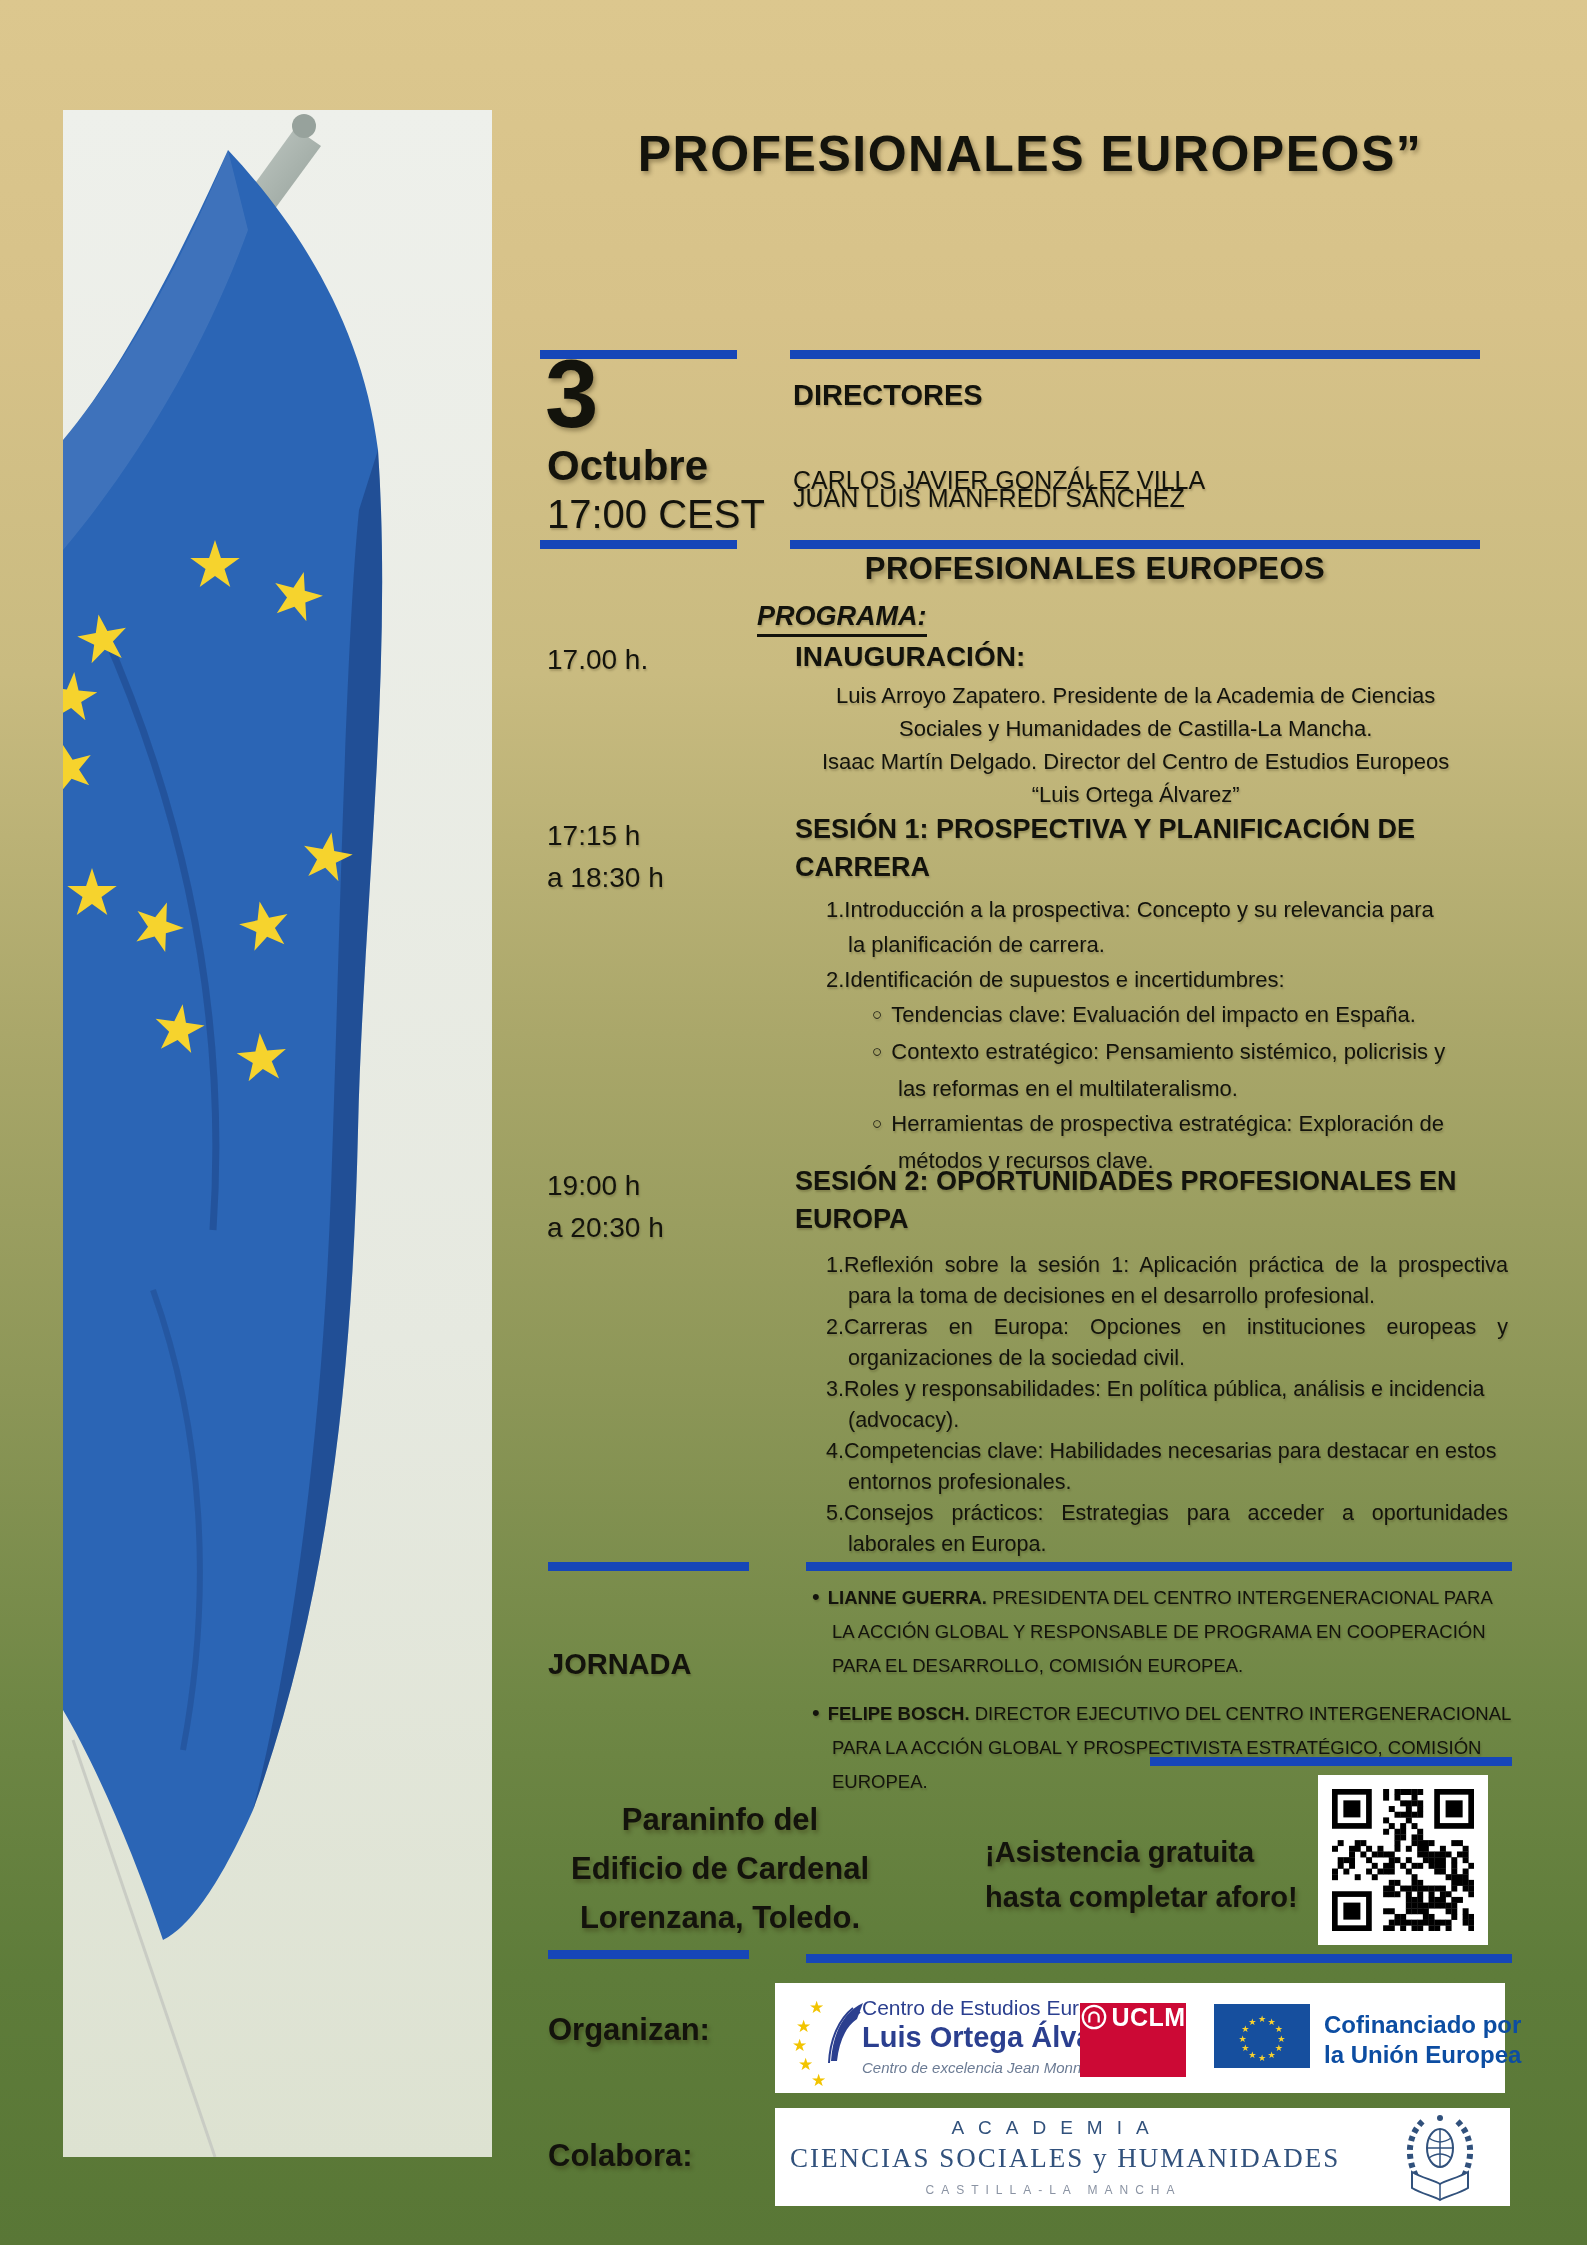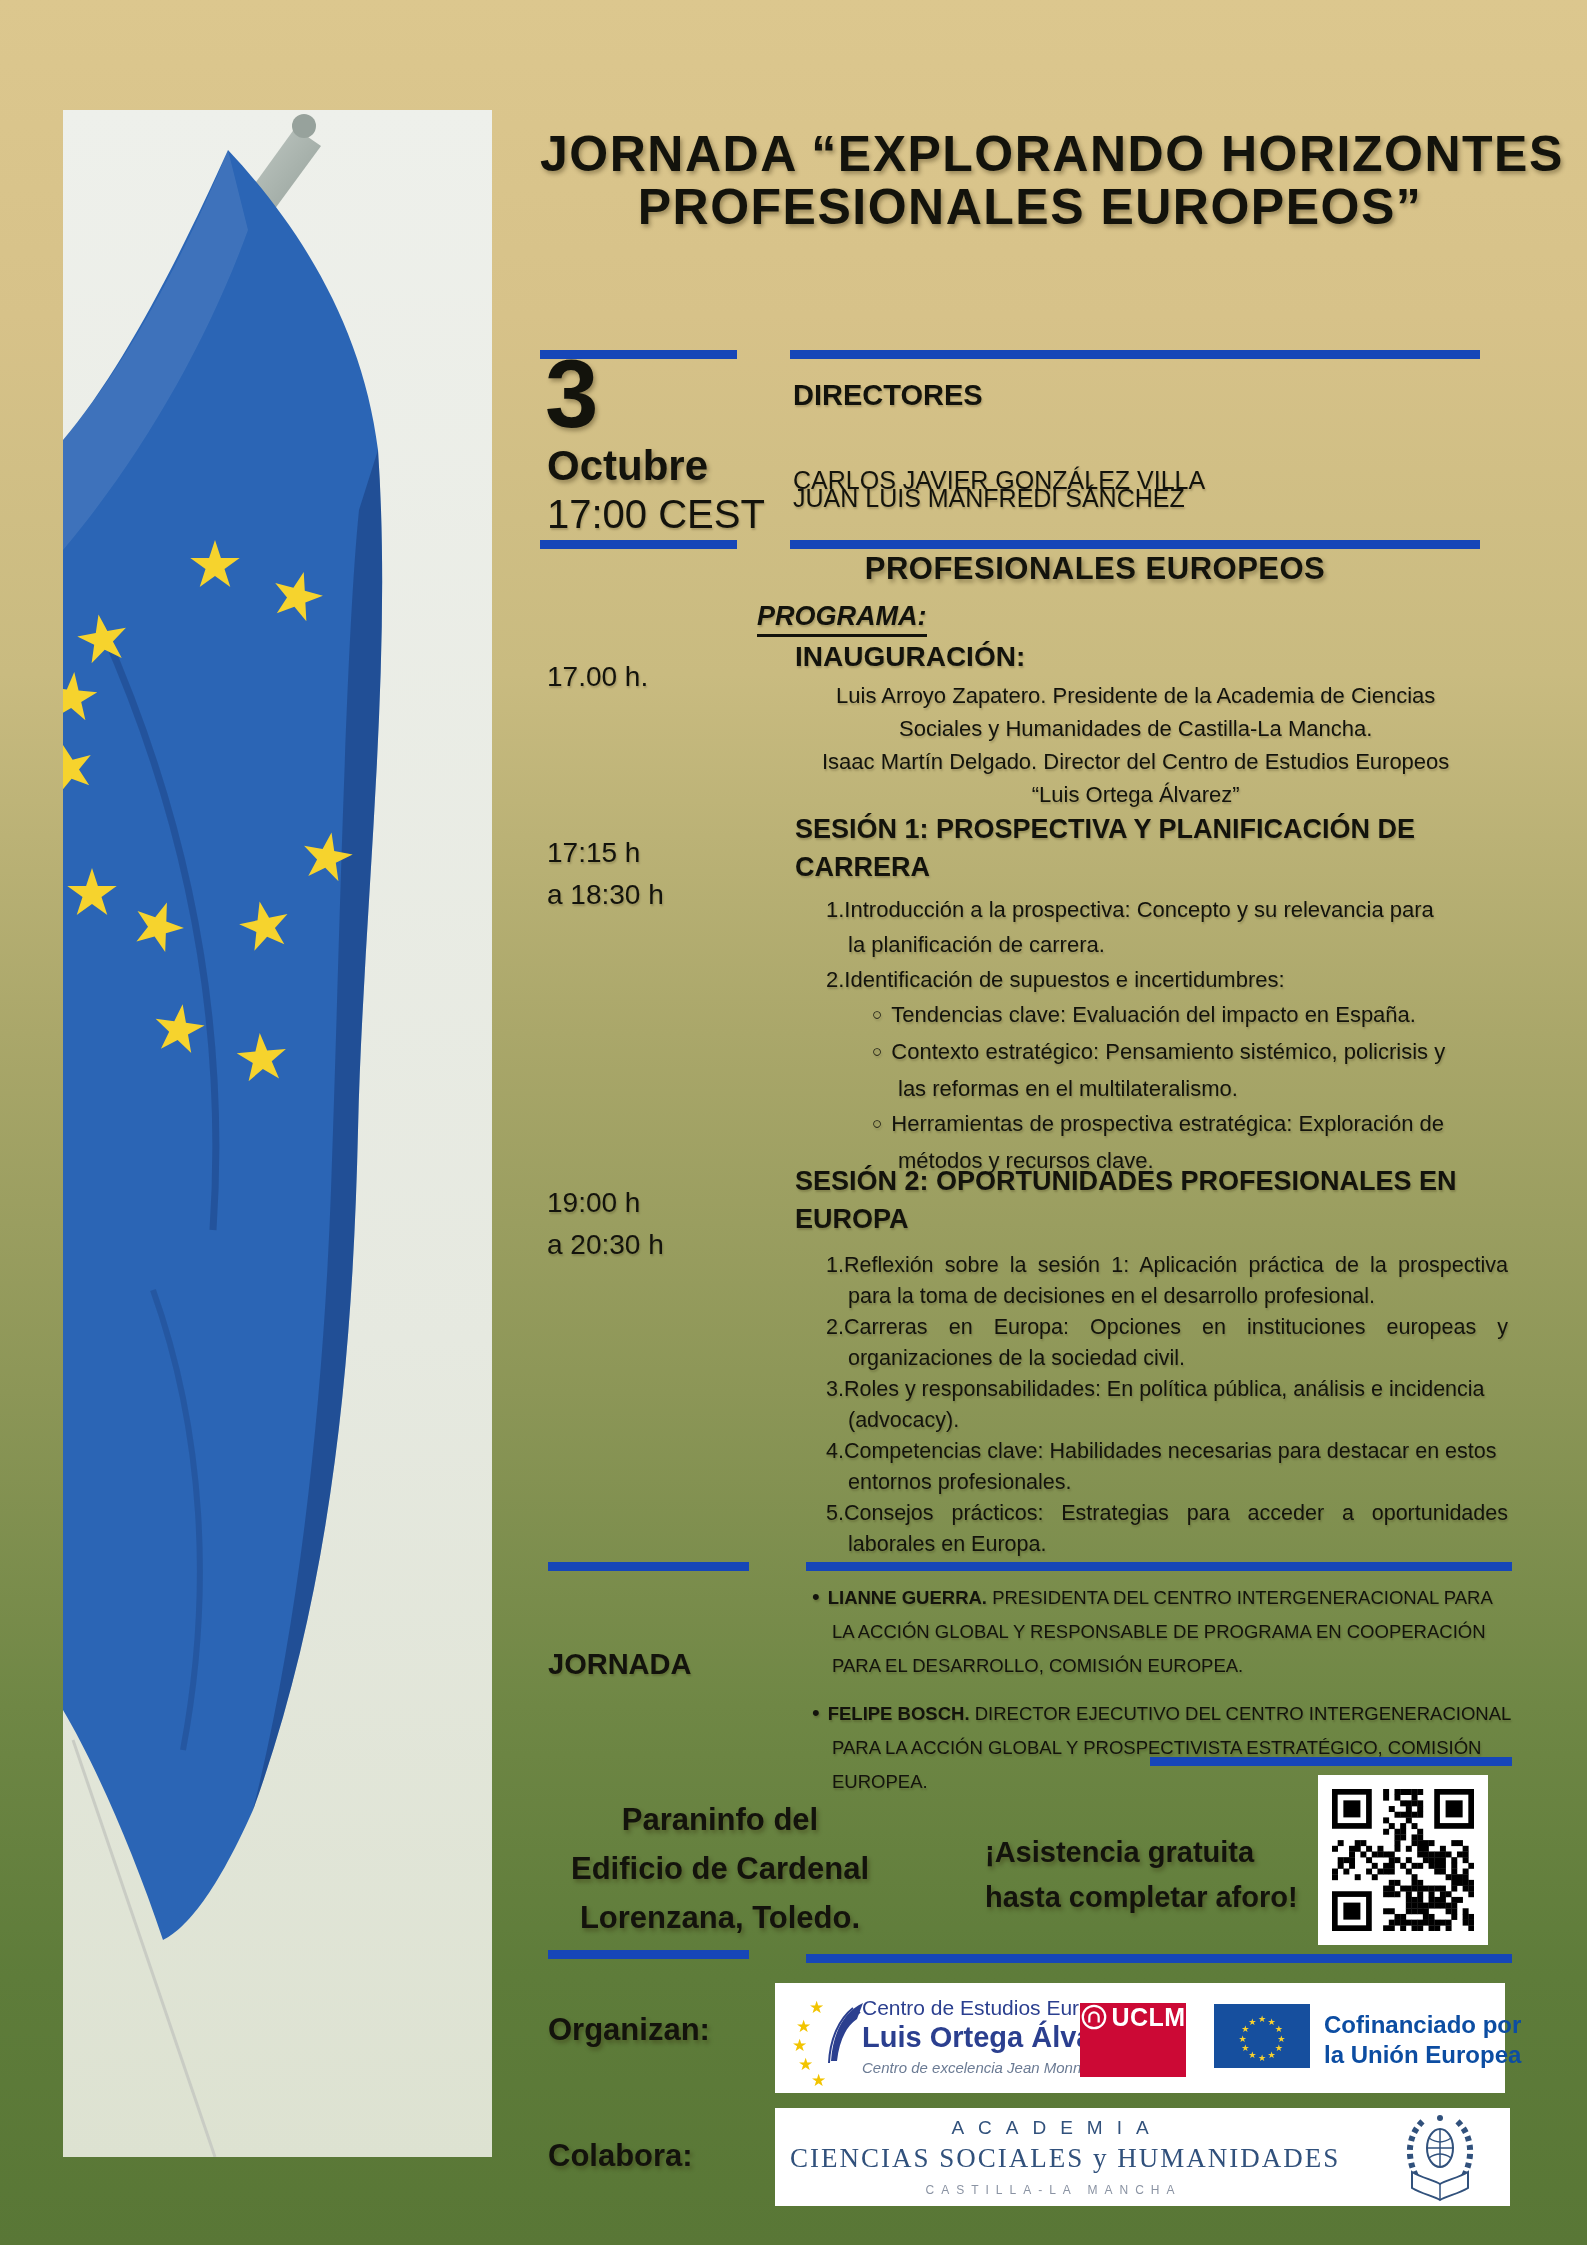--- a/index.html
+++ b/index.html
@@ -15,21 +15,21 @@
   .hr{position:absolute;height:9px;background:#1646b8;}
   .photo{position:absolute;left:63px;top:110px;width:429px;height:2047px;display:block;}
   .title{left:540px;top:128px;width:980px;text-align:center;font-size:50px;font-weight:bold;letter-spacing:1.5px;line-height:53px;}
   .day{left:545px;top:346px;font-size:96px;font-weight:bold;line-height:96px;}
   .month{left:547px;top:442px;font-size:42px;font-weight:bold;}
   .time{left:547px;top:492px;font-size:40px;}
   .dirhead{left:793px;top:379px;font-size:29px;font-weight:bold;}
   .dirname{left:793px;font-size:25px;margin-top:44px;}
   .secthead{left:750px;top:551px;width:690px;text-align:center;font-size:31px;font-weight:bold;letter-spacing:.5px;}
   .programa{left:757px;top:601px;font-size:27px;font-weight:bold;font-style:italic;border-bottom:3px solid #13130c;padding-bottom:2px;}
-  .timecol{left:547px;font-size:28px;margin-top:17px;}
+  .timecol{left:547px;font-size:28px;}
   .ses{left:795px;font-size:27px;font-weight:bold;line-height:38px;}
   .inl{left:822px;font-size:22px;line-height:33px;text-align:center;}
   .list{position:absolute;left:826px;font-size:22px;}
   .s1{line-height:35px;}
   .s2{line-height:31px;font-size:21.5px;}
   .ln{white-space:nowrap;}
   .jl{white-space:normal;width:682px;text-align:justify;text-align-last:justify;}
   .ind1{padding-left:22px;}
   .ind2{padding-left:46px;}
   .ind3{padding-left:72px;}
@@ -95,21 +95,20 @@
         <use href="#st" xlink:href="#st" transform="translate(264,748) rotate(10)"></use>
         <use href="#st" xlink:href="#st" transform="translate(29,784) rotate(0)"></use>
         <use href="#st" xlink:href="#st" transform="translate(95,817) rotate(20)"></use>
         <use href="#st" xlink:href="#st" transform="translate(202,817) rotate(-12)"></use>
         <use href="#st" xlink:href="#st" transform="translate(116,920) rotate(8)"></use>
         <use href="#st" xlink:href="#st" transform="translate(199,949) rotate(-5)"></use>
       </g>
   </svg>
 
   <div class="t title sh">
-    <div>JORNADA “EXPLORANDO HORIZONTES</div>
     <div>PROFESIONALES EUROPEOS”</div>
   </div>
 
   <div class="hr" style="left:540px;top:350px;width:197px"></div>
   <div class="hr" style="left:790px;top:350px;width:690px"></div>
   <div class="hr" style="left:540px;top:540px;width:197px"></div>
   <div class="hr" style="left:790px;top:540px;width:690px"></div>
 
   <div class="t day sh">3</div>
   <div class="t month sh">Octubre</div>

